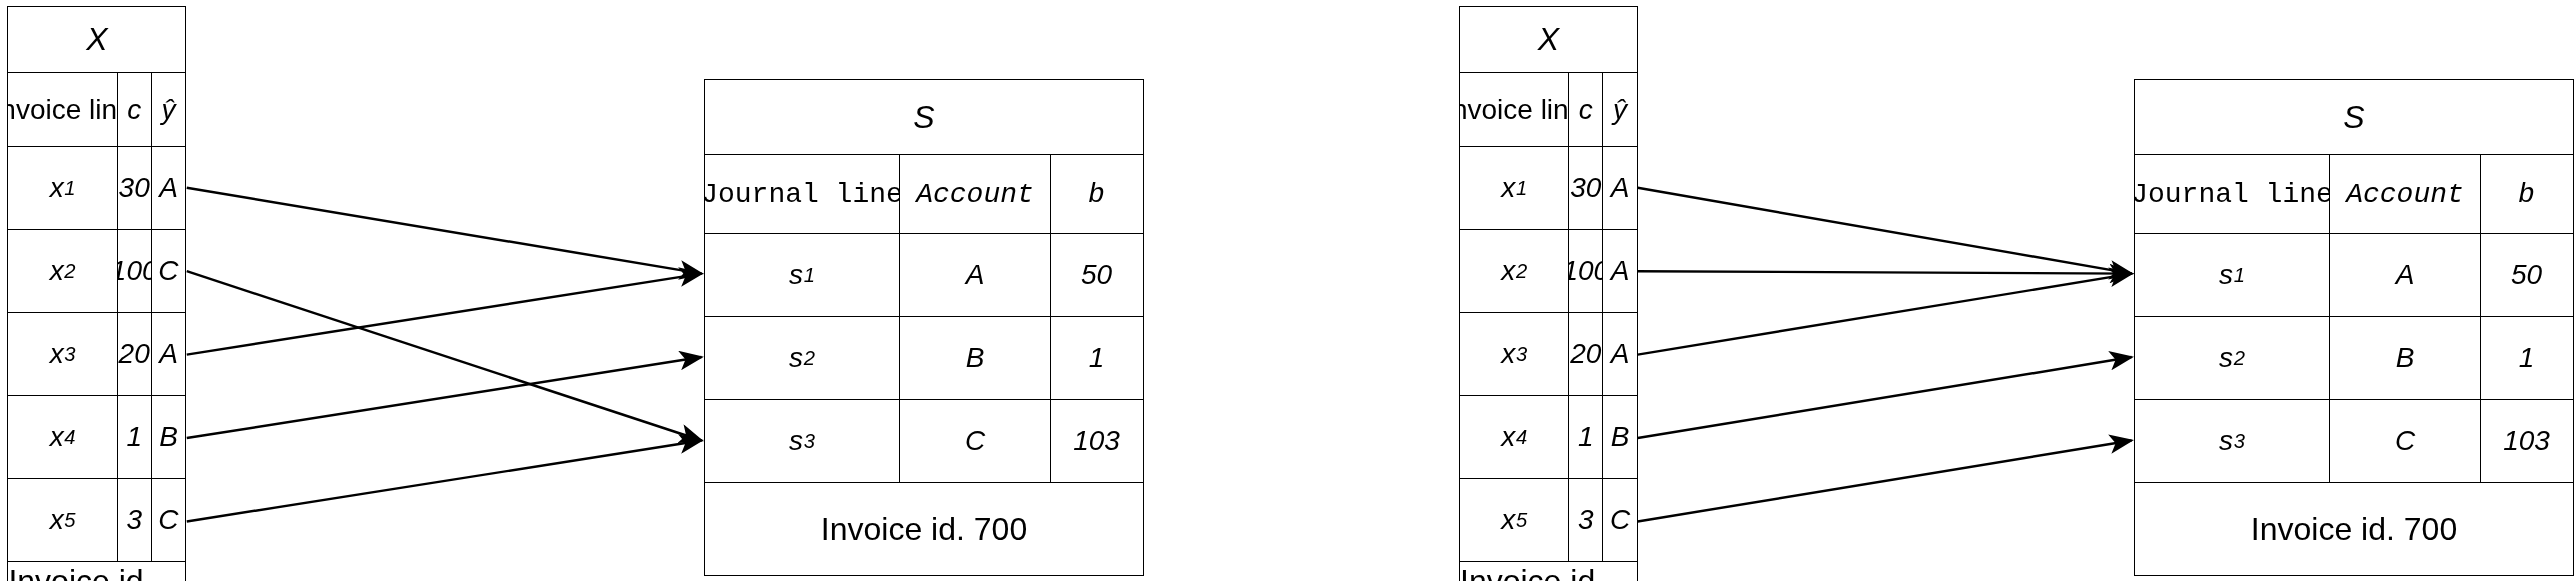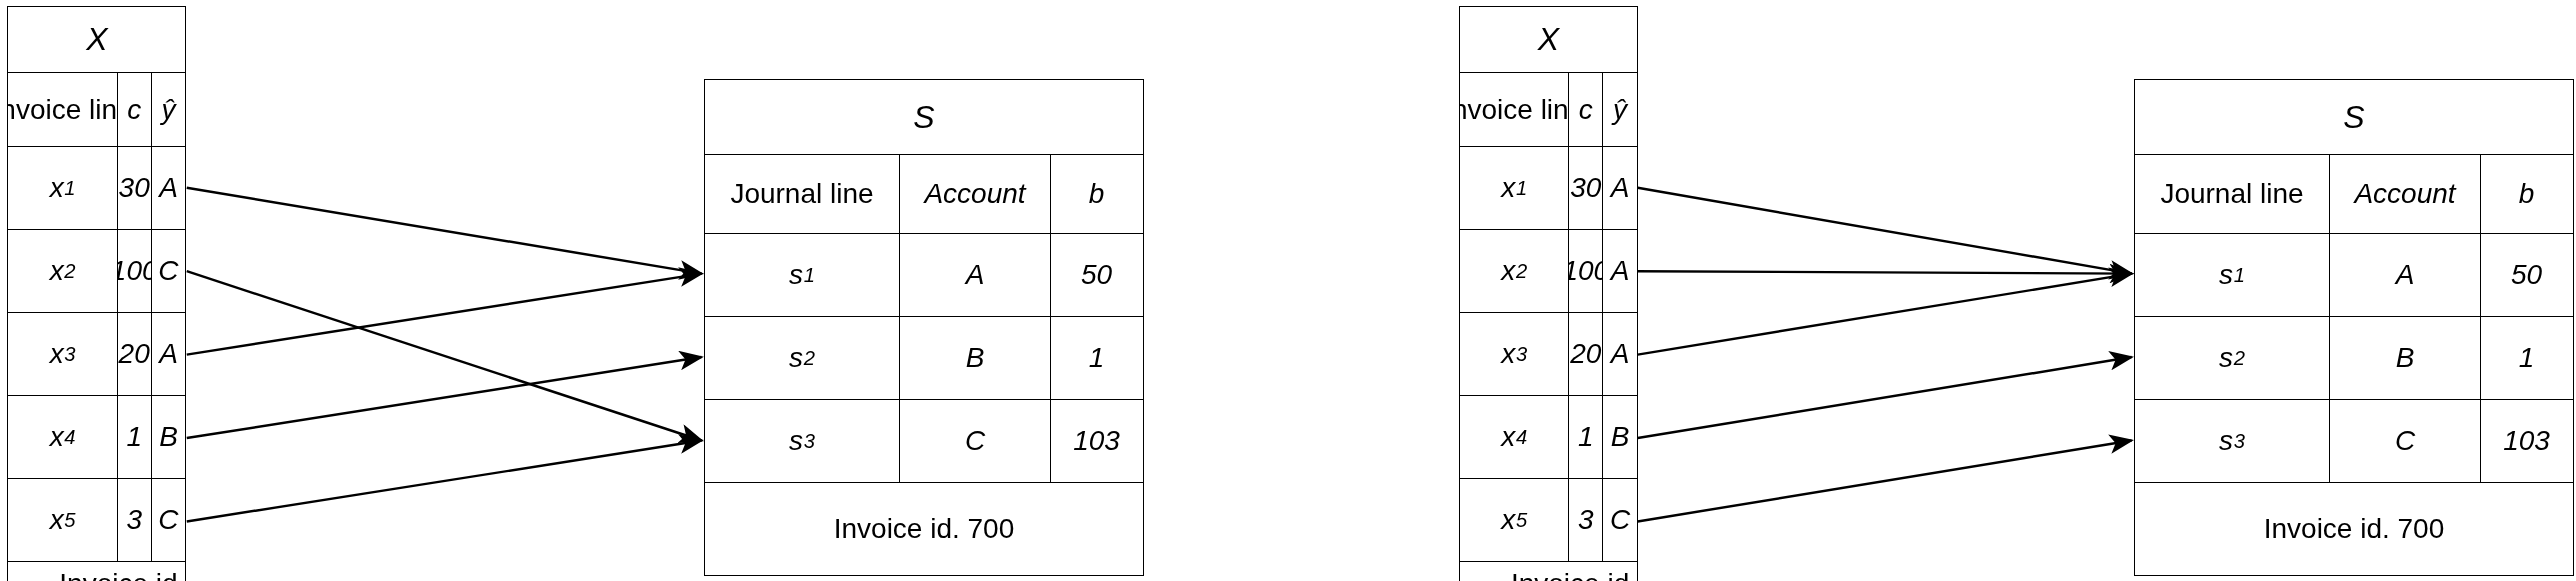--- a/index.html
+++ b/index.html
@@ -48,43 +48,42 @@
     font-size:32px;
   }
   .head-cell{font-size:28px;font-style:normal;}
   .head-cell.ital{font-style:italic;}
   .body-cell{font-size:28px;font-style:italic;}
   .foot-cell{
     width:100%;
     display:flex;
     align-items:center;
     justify-content:center;
-    font-size:28px;
+    font-size:32px;
     font-style:normal;
-    text-align:right;
   }
   .sub{
     font-size:0.72em;
     vertical-align:-0.28em;
     font-style:italic;
     padding-left:0.6px;
   }
   
   .xtable{width:179px;}
   .xtable .r-title{height:66px;}
   .xtable .r-head{height:74px;}
   .xtable .r-body{height:83px;}
   .xtable .r-foot{height:75px;}
   .xtable .c-line{width:110px;}
   .xtable .c-c{width:34px;}
   .xtable .c-y{width:34px;}
   
   .stable{width:440px;}
   .stable .r-title{height:75px;}
-  .stable .r-head{height:79px;}
+  .stable .r-head{height:79px;font-family:Liberation Mono, monospace;}
   .stable .r-body{height:83px;}
   .stable .r-foot{height:92px;}
   .stable .c-jl{width:195px;}
   .stable .c-acc{width:151px;}
   .stable .c-b{width:91px;}
   
   .arrows{
     position:absolute;
     left:0;top:0;
     width:2576px;height:581px;

